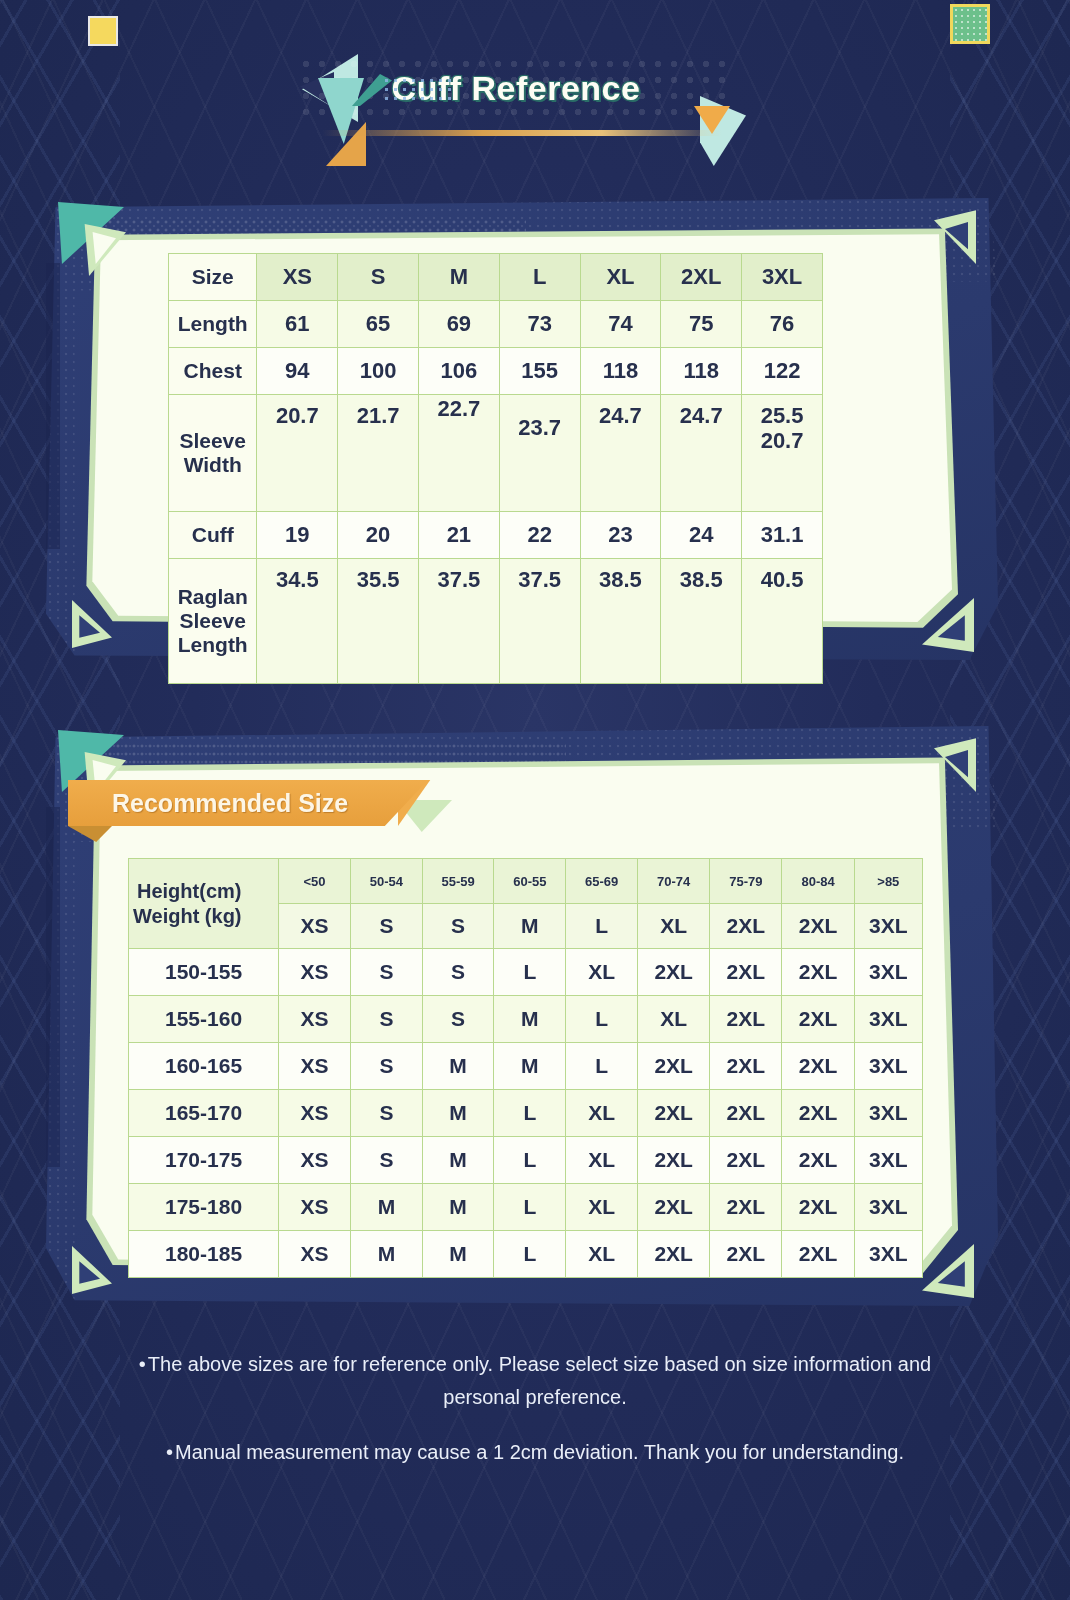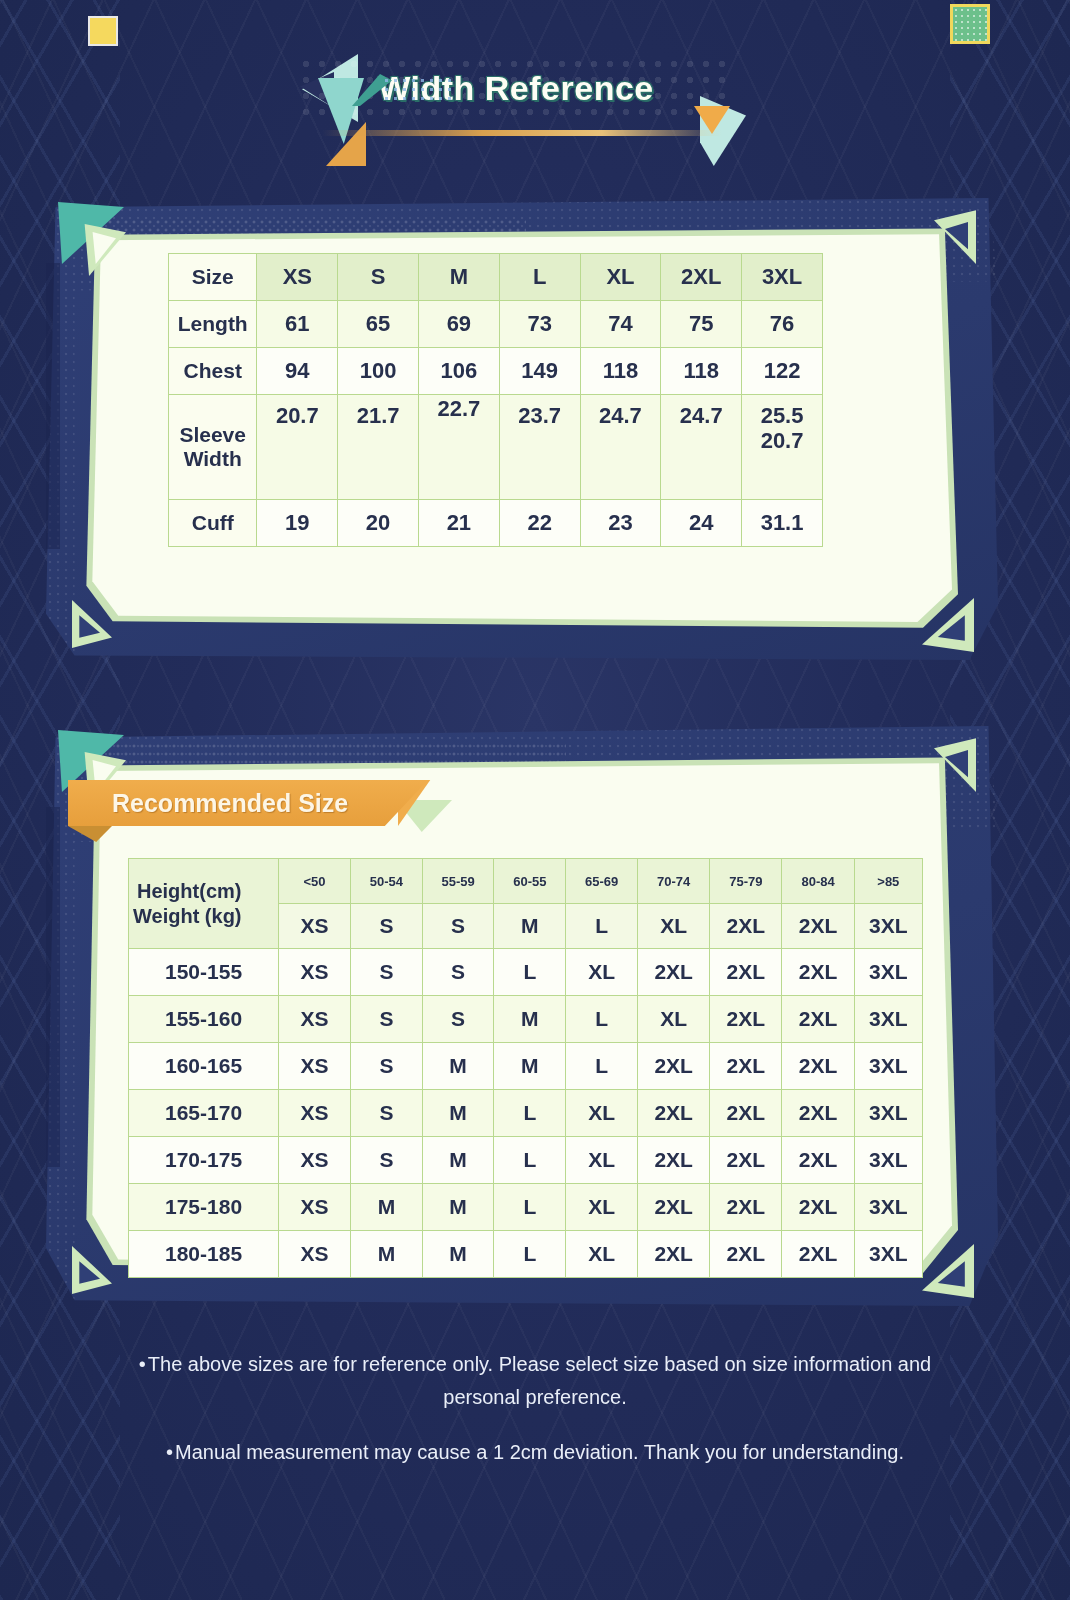--- a/index.html
+++ b/index.html
@@ -210,21 +210,21 @@
 
 <div class="deco-square yellow"></div>
 <div class="deco-square green">
   <div class="inner"></div>
 </div>
 
 <div class="title-wrap">
   <div class="arrow-l1"></div>
   <div class="arrow-l4"></div>
   <div class="title-band">
-    <span class="title-text">Width Reference</span>
+    <span class="title-text">Cuff Reference</span>
   </div>
   <div class="arrow-l2"></div>
   <div class="arrow-l3"></div>
   <div class="spark"></div>
   <div class="dots-top"></div>
   <div class="arrow-r1"></div>
   <div class="arrow-r2"></div>
 </div>
 <div class="title-shadow"></div>
 
@@ -266,50 +266,64 @@
     <td>73</td>
     <td>74</td>
     <td>75</td>
     <td>76</td>
   </tr>
   <tr>
     <td class="rowhead">Chest</td>
     <td>94</td>
     <td>100</td>
     <td>106</td>
-    <td>149</td>
+    <td>155</td>
     <td>118</td>
     <td>118</td>
     <td>122</td>
   </tr>
   <tr>
     <td class="rowhead tall">
       <span class="twoline">Sleeve</span>
       <span class="twoline">Width</span>
     </td>
     <td class="tall" style="vertical-align:top;padding-top:8px">20.7</td>
     <td class="tall" style="vertical-align:top;padding-top:8px">21.7</td>
     <td class="tall" style="vertical-align:top;padding-top:1px">22.7</td>
-    <td class="tall" style="vertical-align:top;padding-top:8px">23.7</td>
+    <td class="tall" style="vertical-align:top;padding-top:20px">23.7</td>
     <td class="tall" style="vertical-align:top;padding-top:8px">24.7</td>
     <td class="tall" style="vertical-align:top;padding-top:8px">24.7</td>
     <td class="tall" style="vertical-align:top;padding-top:8px">
       <span class="twoline">25.5</span>
       <span class="twoline">20.7</span>
     </td>
   </tr>
   <tr>
     <td class="rowhead">Cuff</td>
     <td>19</td>
     <td>20</td>
     <td>21</td>
     <td>22</td>
     <td>23</td>
     <td>24</td>
     <td>31.1</td>
+  </tr>
+  <tr>
+    <td class="rowhead tall3">
+      <span class="twoline">Raglan</span>
+      <span class="twoline">Sleeve</span>
+      <span class="twoline">Length</span>
+    </td>
+    <td class="tall3" style="vertical-align:top;padding-top:8px">34.5</td>
+    <td class="tall3" style="vertical-align:top;padding-top:8px">35.5</td>
+    <td class="tall3" style="vertical-align:top;padding-top:8px">37.5</td>
+    <td class="tall3" style="vertical-align:top;padding-top:8px">37.5</td>
+    <td class="tall3" style="vertical-align:top;padding-top:8px">38.5</td>
+    <td class="tall3" style="vertical-align:top;padding-top:8px">38.5</td>
+    <td class="tall3" style="vertical-align:top;padding-top:8px">40.5</td>
   </tr>
 </tbody>
   </table>
 
 <div class="panel" style="left:46px;top:726px;width:952px;height:580px;">
   <div class="panel-frame"></div>
   <div class="panel-frame-dots"></div>
   <div class="tri-edge-l"></div>
   <div class="dot-patch" style="left:60px;top:16px;width:460px;height:38px;"></div>
   <div class="panel-inner" style="left:36px;top:18px;right:40px;bottom:22px;"></div>

